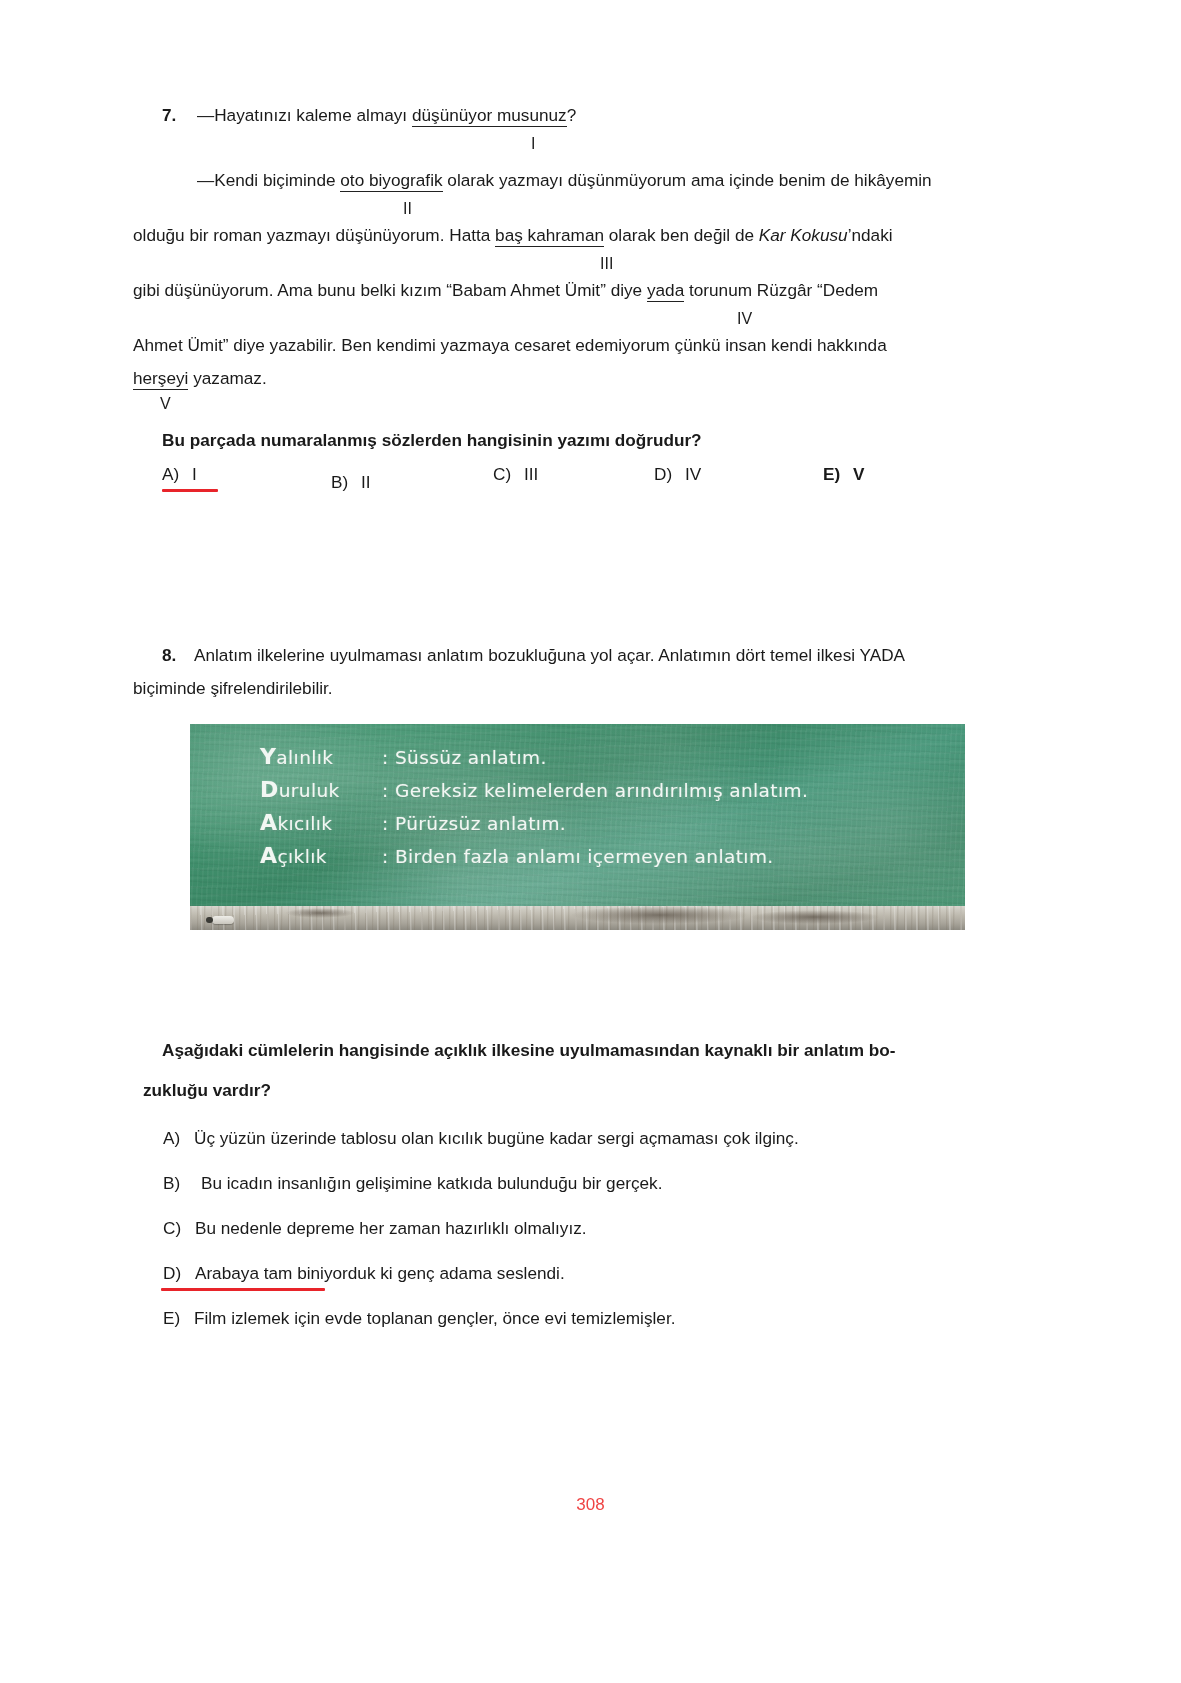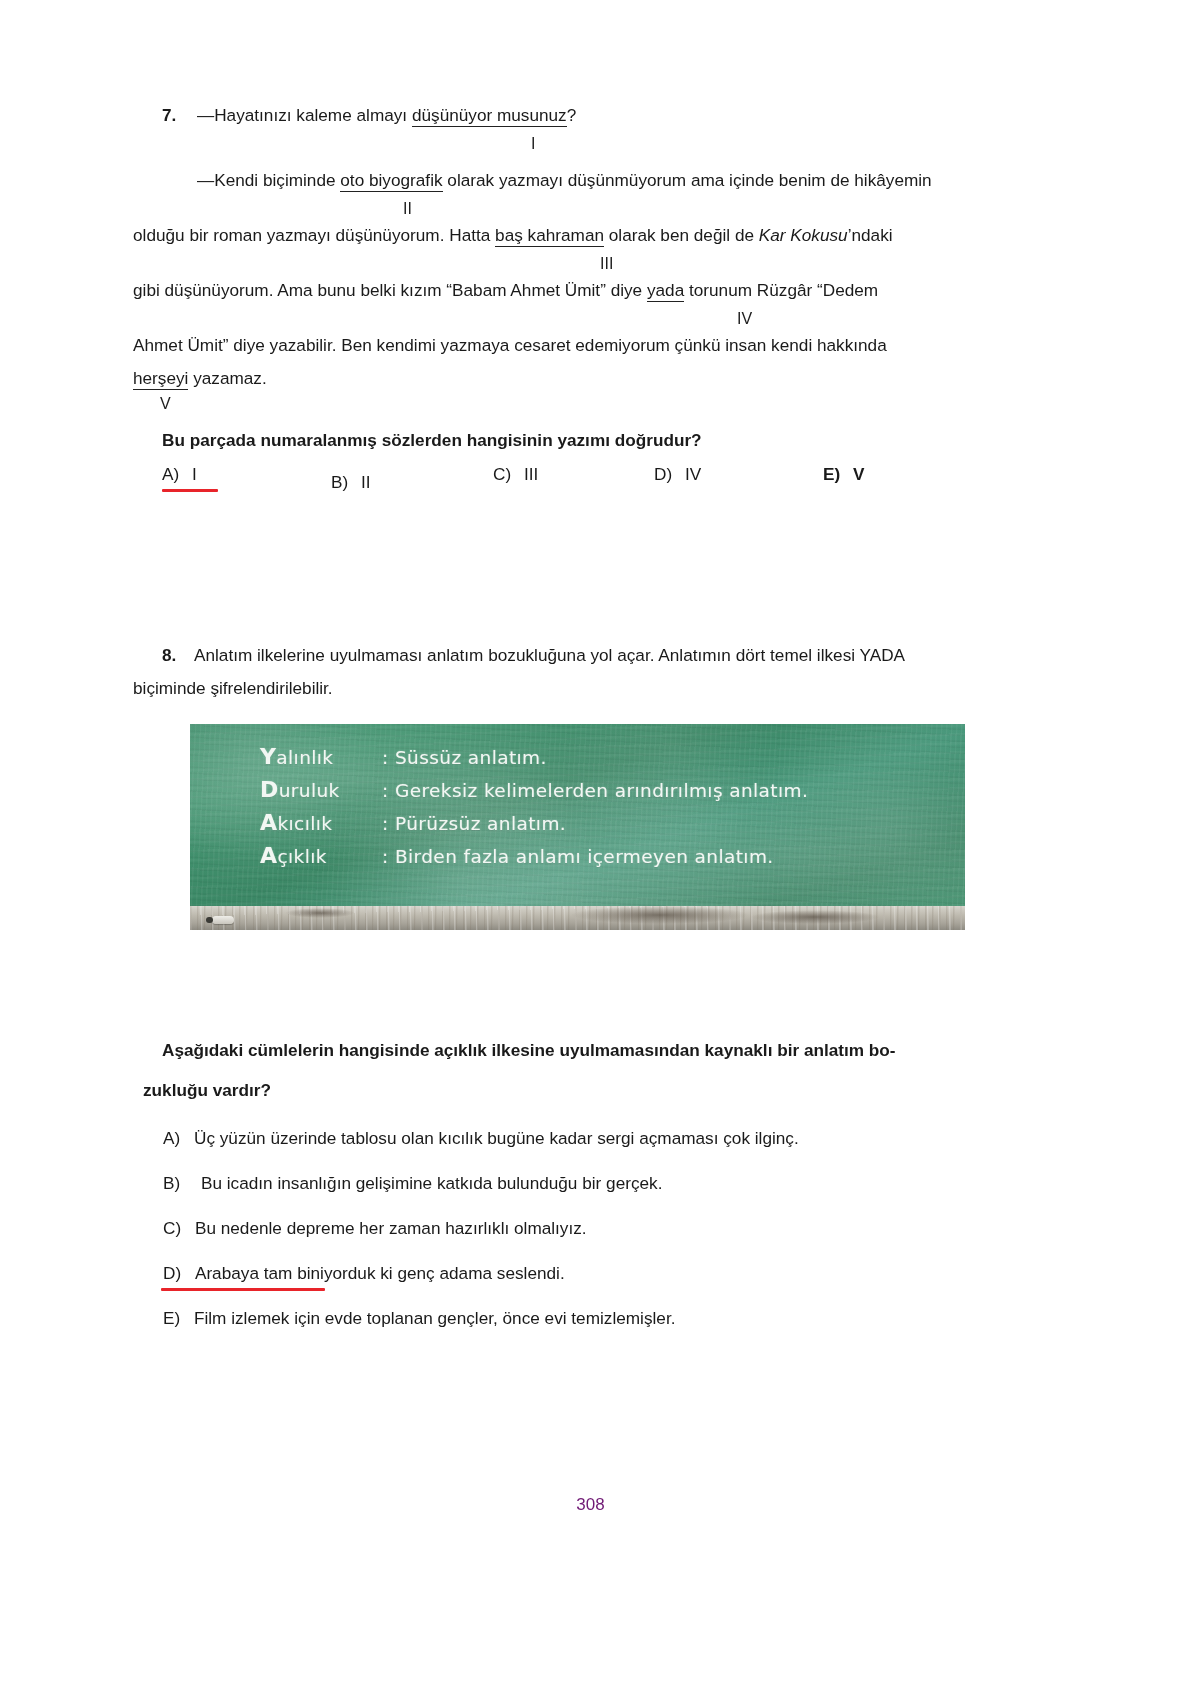--- a/index.html
+++ b/index.html
@@ -133,21 +133,21 @@
     border-radius:3px;
     background:#3b3b36;
   }
 
   .pagenum{
     position:absolute;
     left:0;right:0;
     top:1495px;
     text-align:center;
     font-size:17px;
-    color:#701a75;
+    color:#ef4444;
   }
 </style>
 </head>
 <body>
 
 <div class="page">
 
   <div id="q7" style="position:absolute;left:133px;top:100px;width:910px;height:360px;">
 
     <span class="qnum" style="position:absolute;left:29px;top:5px;font-size:17.2px;">7.</span>

